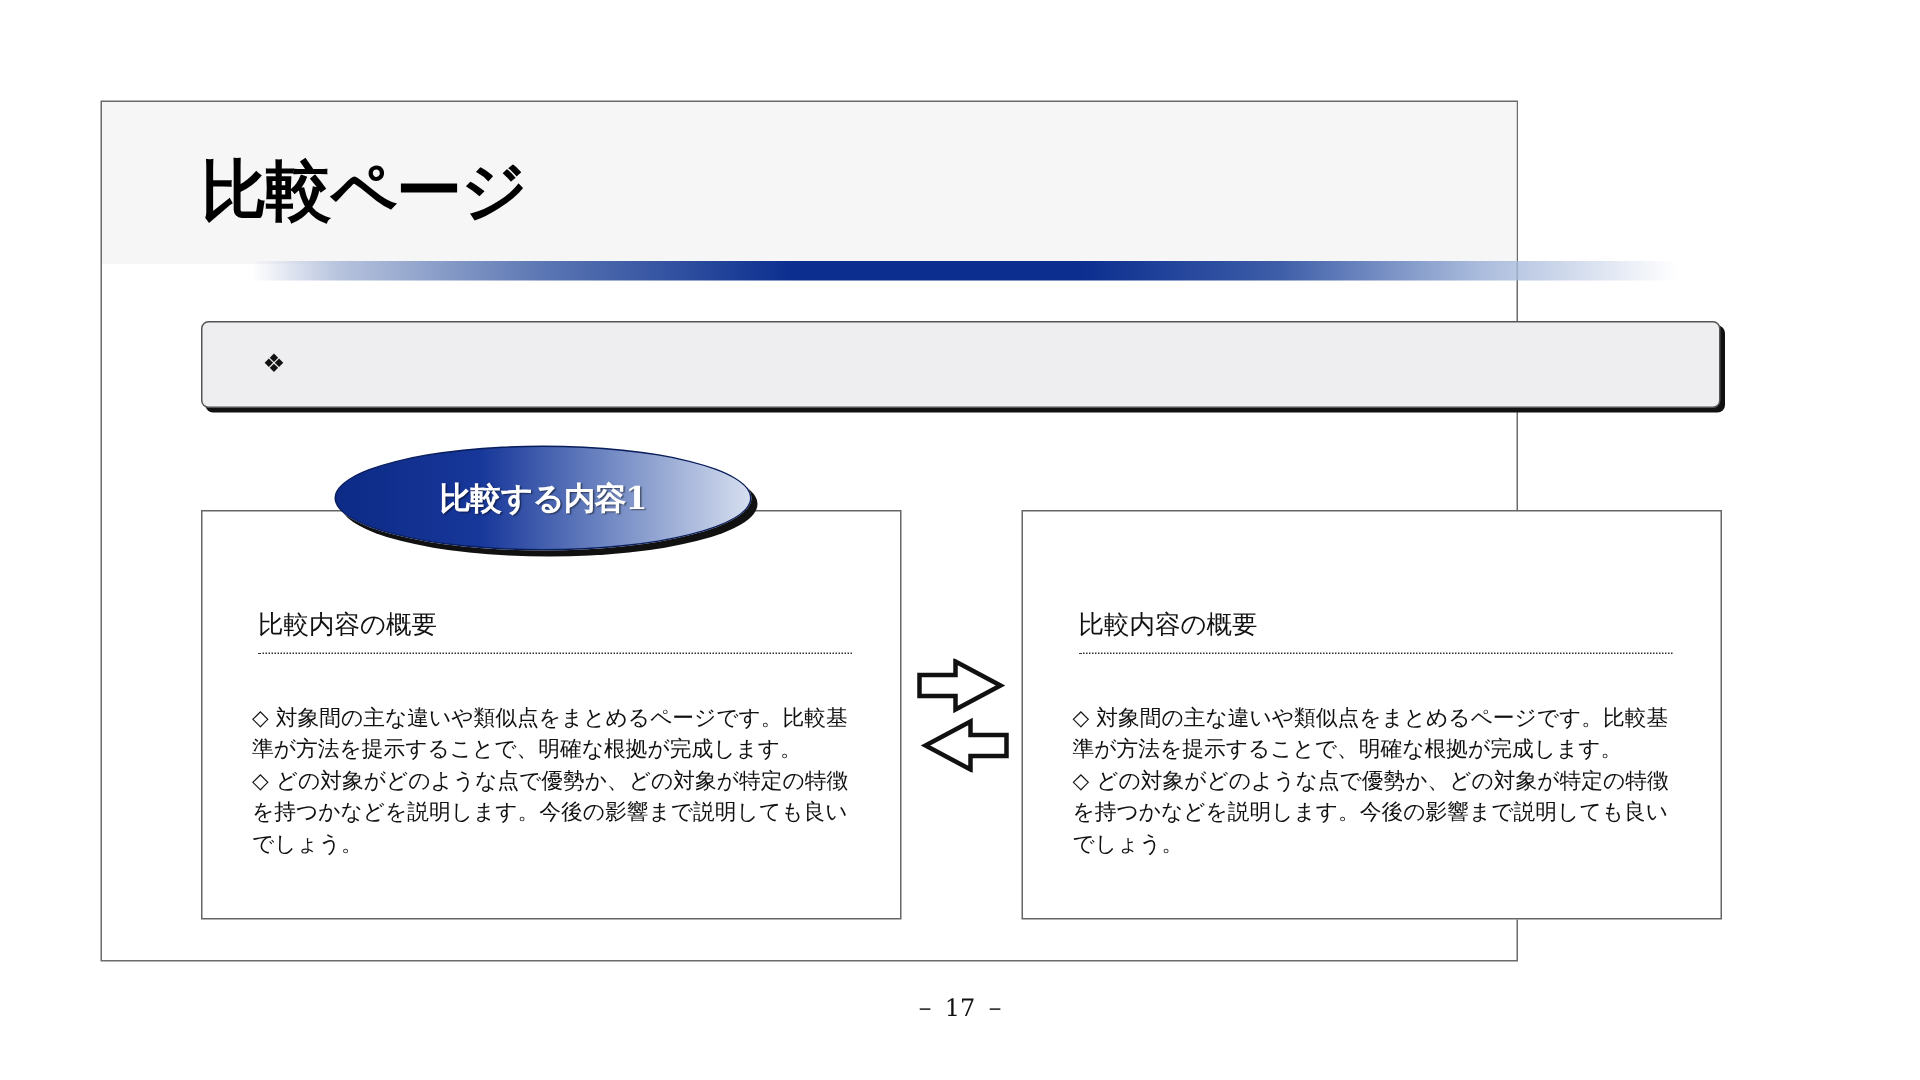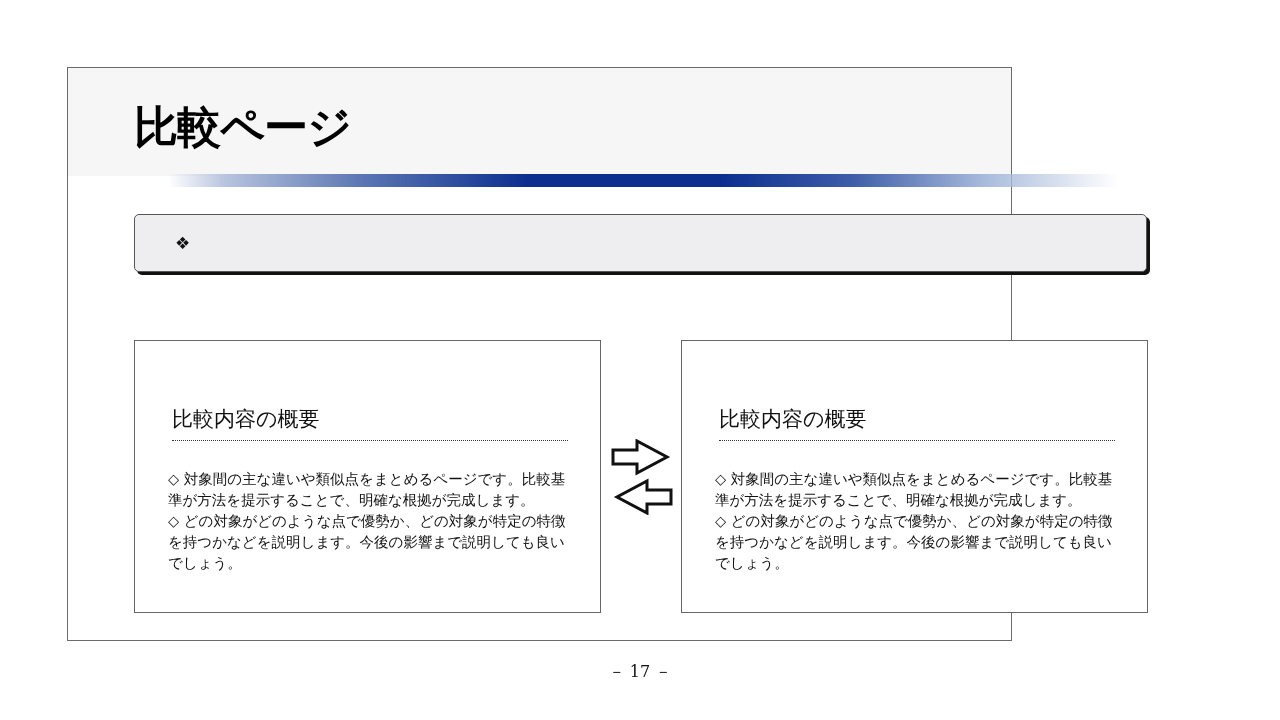--- a/index.html
+++ b/index.html
@@ -48,21 +48,21 @@
       display: flex; align-items: center; justify-content: center;
       color: #fff; font-family: "DejaVu Serif", "Liberation Serif", serif;
       font-weight: bold; font-size: 21px; letter-spacing: -0.5px;
       text-shadow: 1px 1px 1px rgba(0,0,0,0.5);
     }
     .oval.left { left: 155px; }
     .oval.right { left: 702px; }
 
     .panel-heading {
       position: absolute; left: 37px; top: 64px; width: 396px;
-      font-size: 21px; padding-bottom: 7px;
+      font-size: 17px; padding-bottom: 7px;
       border-bottom: 1px dotted #333; color: #111;
     }
     .panel-body {
       position: absolute; left: 33px; top: 128px; width: 410px;
       font-family: "DejaVu Serif", "Liberation Serif", serif;
       font-size: 14.5px; line-height: 21px; color: #111;
     }
     .panel-body p { margin: 0; }
 
     .arrows {
@@ -86,20 +86,21 @@
     <span class="bullet">❖</span>
   </div>
 
   <div class="panel left">
     <div class="panel-heading">比較内容の概要</div>
     <div class="panel-body">
       <p>◇ 対象間の主な違いや類似点をまとめるページです。比較基準が方法を提示することで、明確な根拠が完成します。</p>
       <p>◇ どの対象がどのような点で優勢か、どの対象が特定の特徴を持つかなどを説明します。今後の影響まで説明しても良いでしょう。</p>
     </div>
   </div>
+  <div class="oval left">比較する内容1</div>
 
   <svg class="arrows" viewBox="0 0 62 76">
     <polygon points="2,11 26,11 26,2 56,18 26,34 26,25 2,25" fill="#fff" stroke="#111" stroke-width="3" stroke-linejoin="miter"></polygon>
     <polygon points="60,51 36,51 36,42 6,58 36,74 36,65 60,65" fill="#fff" stroke="#111" stroke-width="3" stroke-linejoin="miter"></polygon>
   </svg>
 
   <div class="panel right">
     <div class="panel-heading">比較内容の概要</div>
     <div class="panel-body">
       <p>◇ 対象間の主な違いや類似点をまとめるページです。比較基準が方法を提示することで、明確な根拠が完成します。</p>

